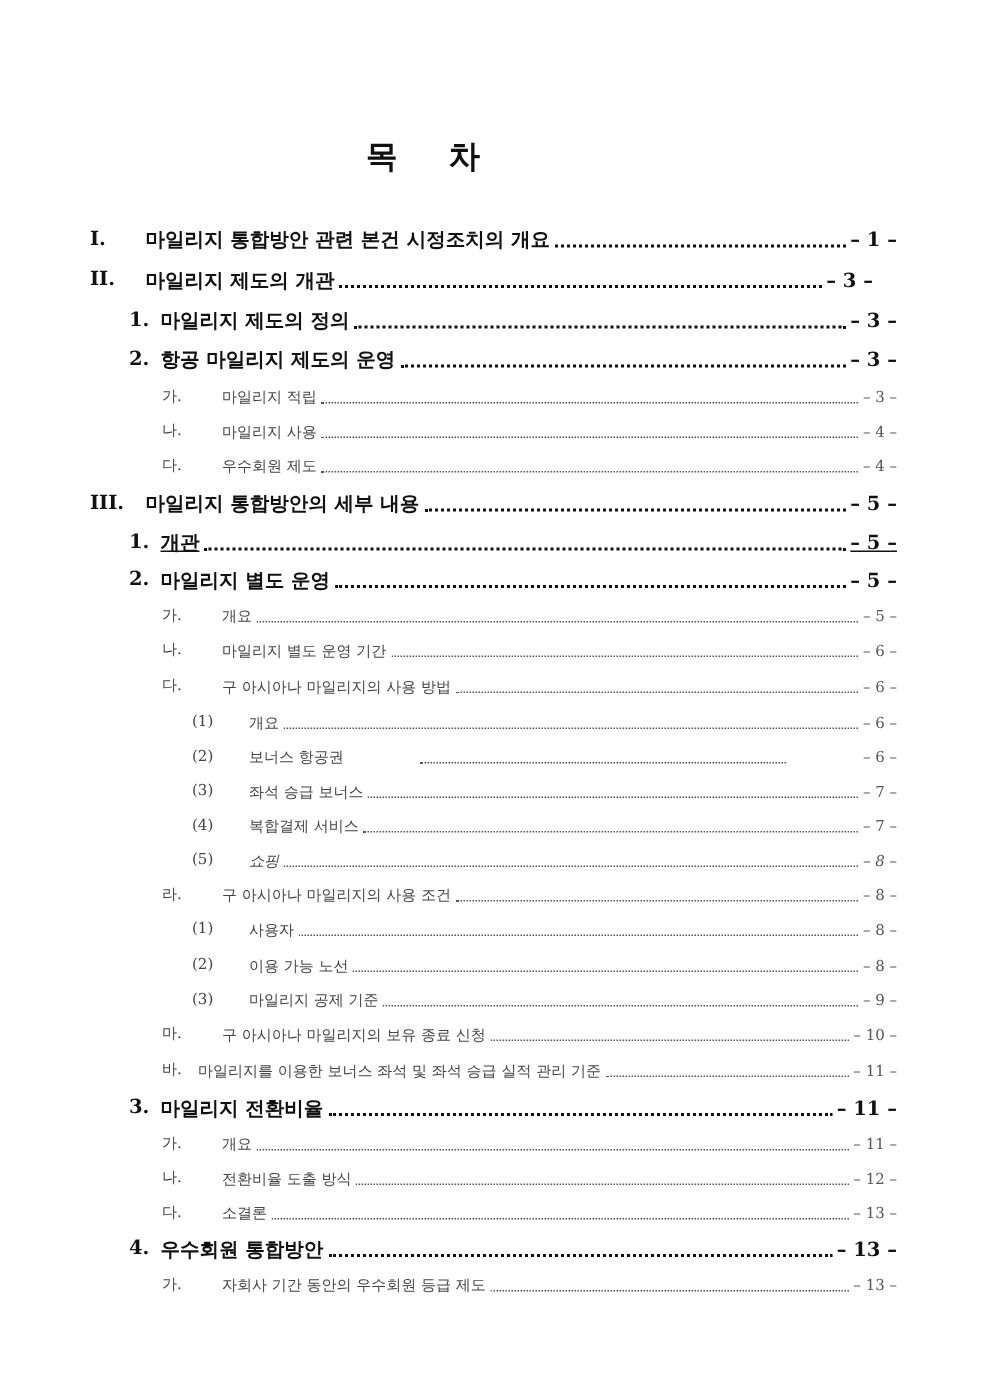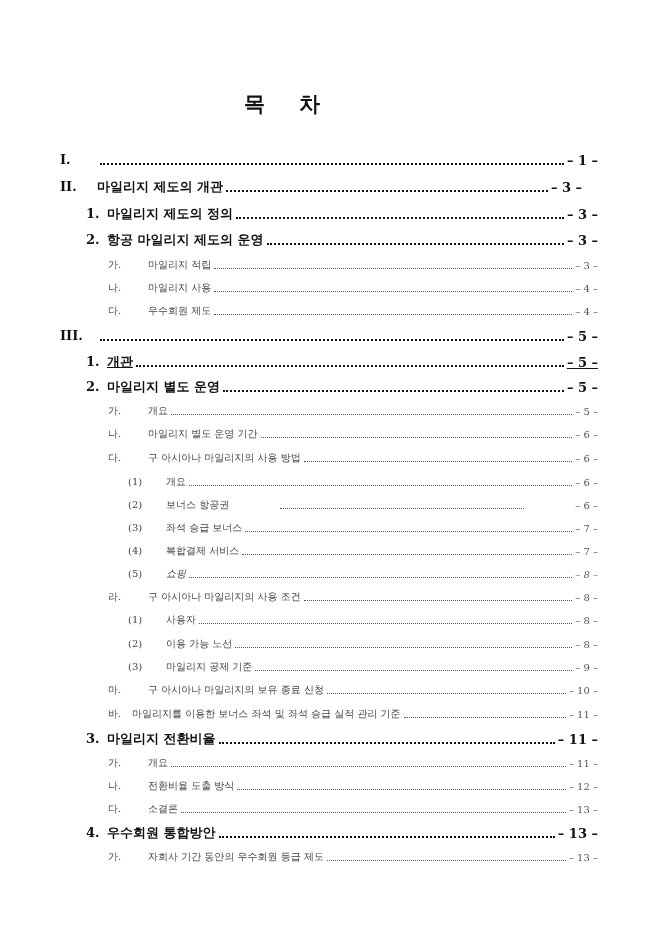--- a/index.html
+++ b/index.html
@@ -32,20 +32,21 @@
 <body>
 
 <div class="title">
   <span>목</span><span class="gap"></span><span>차</span>
 </div>
 
 <div class="toc" id="toc">
     <div class="row l1" style="left: 60px; width: 538px; top: 150px;">
       <span class="num">I.</span>
       <div class="body" style="left: 37px; right: 0px;">
+        <span class="text">마일리지 통합방안 관련 본건 시정조치의 개요</span>
         <span class="dots"></span>
         <span class="page">– 1 –</span>
       </div>
     </div>
     <div class="row l1" style="left: 60px; width: 538px; top: 177px;">
       <span class="num">II.</span>
       <div class="body" style="left: 37px; right: 16px; justify-content: center;">
         <span class="text">마일리지 제도의 개관</span>
         <span class="dots"></span>
         <span class="page">– 3 –</span>
@@ -87,20 +88,21 @@
       <span class="num">다.</span>
       <div class="body" style="left: 40px; right: 0px;">
         <span class="text">우수회원 제도</span>
         <span class="dots"></span>
         <span class="page">– 4 –</span>
       </div>
     </div>
     <div class="row l1" style="left: 60px; width: 538px; top: 326px;">
       <span class="num">III.</span>
       <div class="body" style="left: 37px; right: 0px;">
+        <span class="text">마일리지 통합방안의 세부 내용</span>
         <span class="dots"></span>
         <span class="page">– 5 –</span>
       </div>
     </div>
     <div class="row l2" style="left: 86px; width: 512px; top: 352px;">
       <span class="num">1.</span>
       <div class="body" style="left: 21px; right: 0px; text-decoration: underline;">
         <span class="text">개관</span>
         <span class="dots"></span>
         <span class="page">– 5 –</span>

